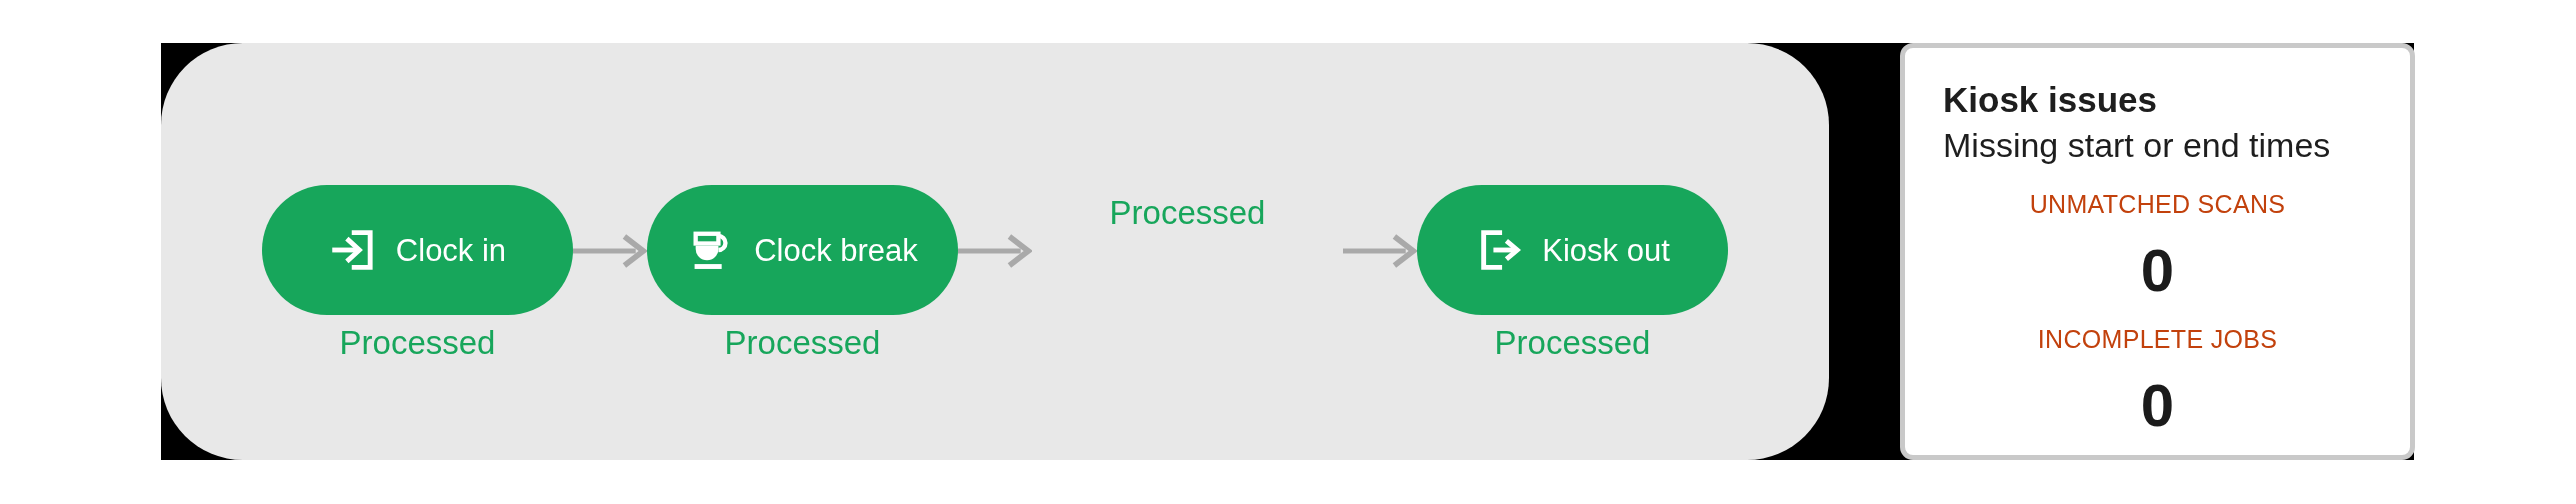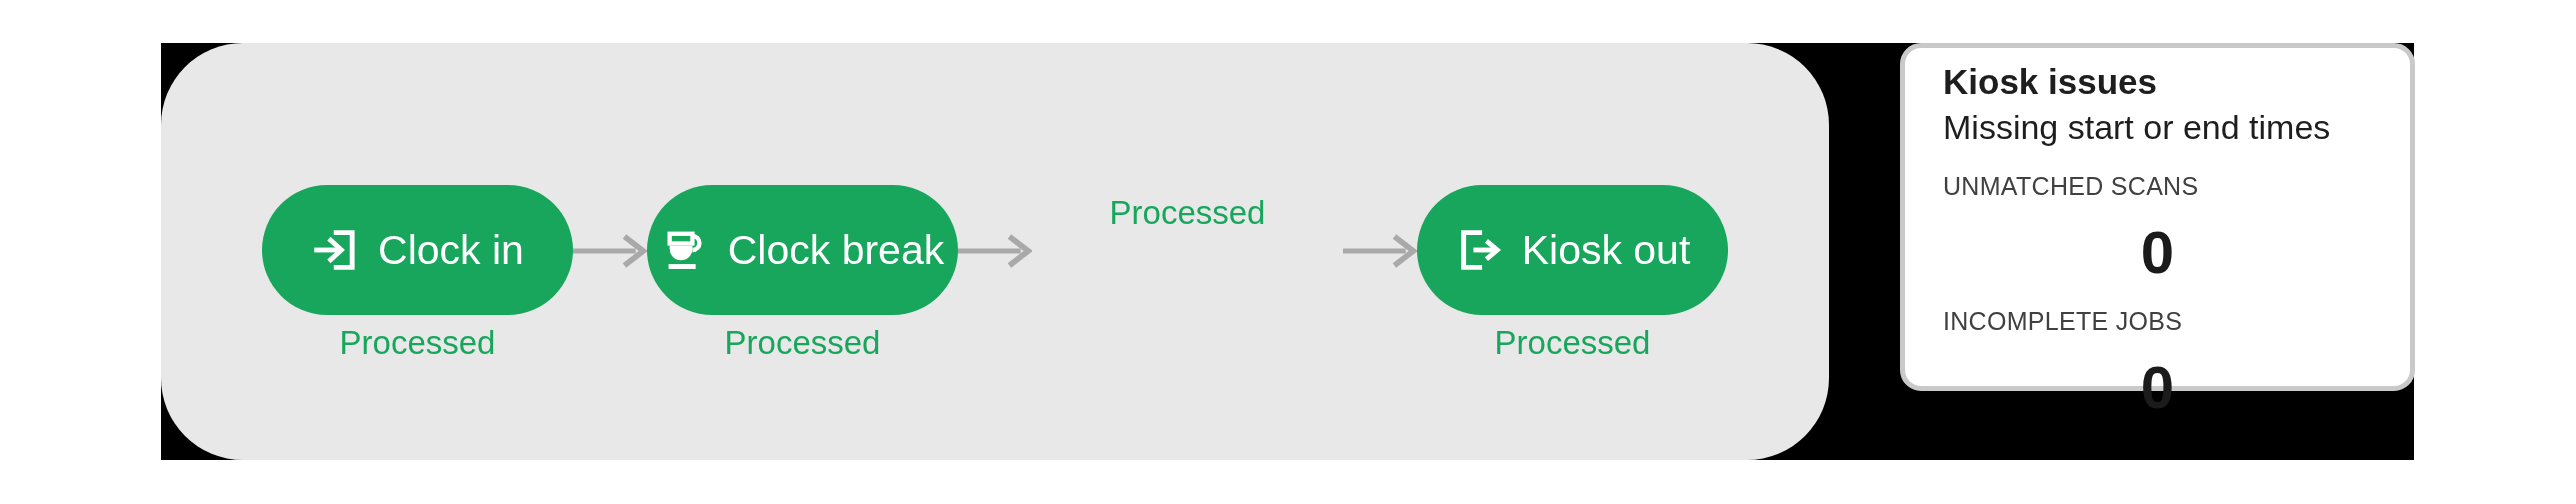--- a/index.html
+++ b/index.html
@@ -23,41 +23,41 @@
   }
   .flow-row{
     position:absolute;left:0;top:142px;width:100%;
     display:flex;justify-content:center;align-items:flex-start;
   }
   .step{width:311px;display:flex;flex-direction:column;align-items:center;}
   .pill{
     width:311px;height:130px;border:none;border-radius:66px;
     background:var(--green);color:#fff;cursor:pointer;
     display:flex;align-items:center;justify-content:center;gap:15px;
-    font-family:inherit;font-size:41px;line-height:1;white-space:nowrap;
+    font-family:inherit;font-size:31px;line-height:1;white-space:nowrap;
   }
   .pill svg{width:52px;height:52px;flex:0 0 auto;}
   .status{
     margin-top:8px;font-size:33px;line-height:1.2;color:var(--green);
     text-align:right;
   }
   .connector{
     width:74px;height:38px;margin-top:47px;flex:0 0 auto;
   }
   
   .card{
-    position:absolute;left:1900px;top:43px;width:515px;height:348px;
-    background:#fff;border:5px solid var(--card-border);border-radius:21px;
-    padding:12px 38px 0 38px;color:var(--text-dark);
+    position:absolute;left:1900px;top:43px;width:515px;height:417px;
+    background:#fff;border:5px solid var(--card-border);border-radius:13px;
+    padding:30px 38px 0 38px;color:var(--text-dark);
   }
   .card-title{font-size:35px;font-weight:700;line-height:44px;}
   .card-subtitle{font-size:34px;font-weight:400;line-height:47px;}
   .stat-label{
-    margin-top:20px;font-size:25px;line-height:30px;
-    letter-spacing:0.3px;color:#404040;
+    margin-top:20px;font-size:25px;line-height:30px;text-align:center;
+    letter-spacing:0.3px;color:#c2410c;
   }
   .stat-value{
     margin-top:19px;font-size:60px;font-weight:700;line-height:66px;
     text-align:center;color:#1b1b1b;
   }
 </style>
 </head>
 <body>
 
 <div class="stage">

